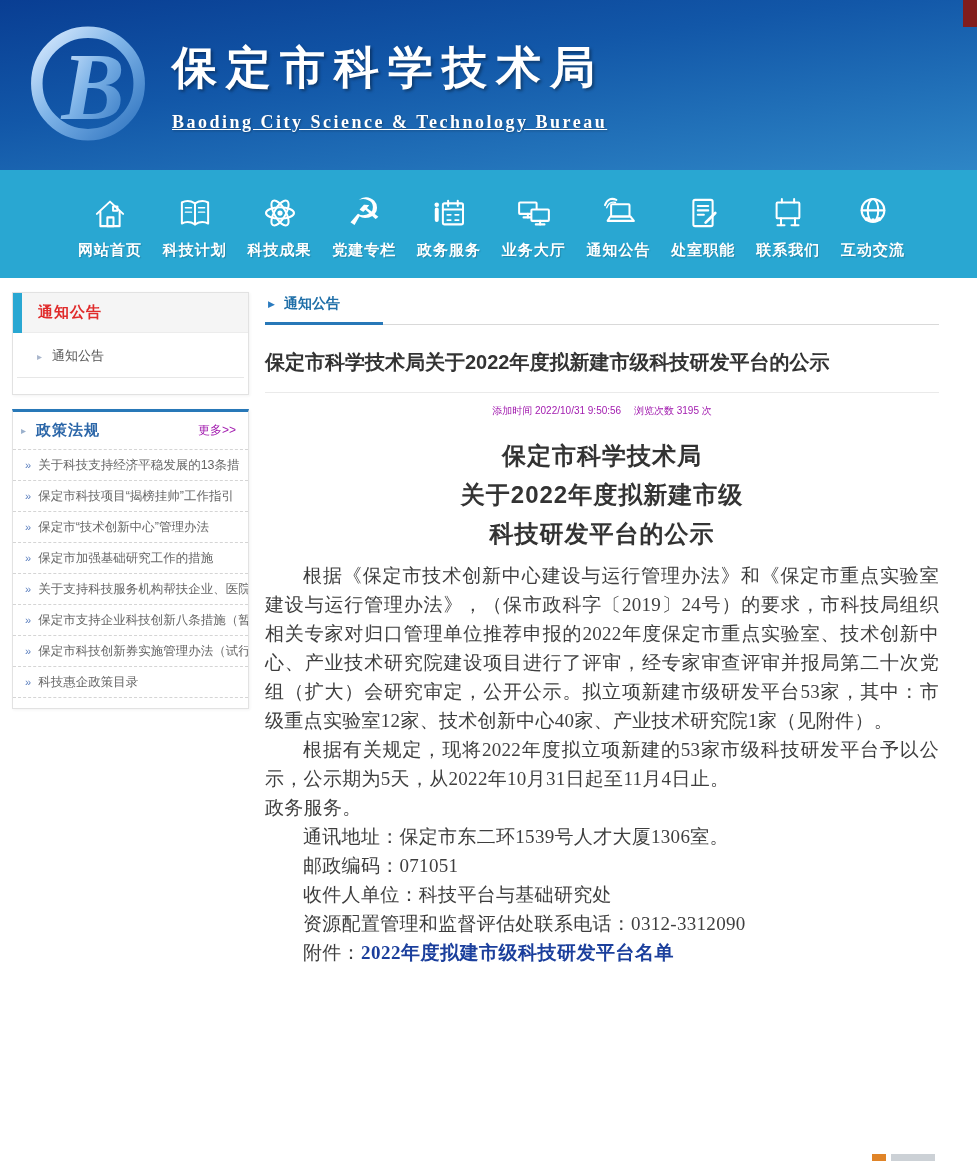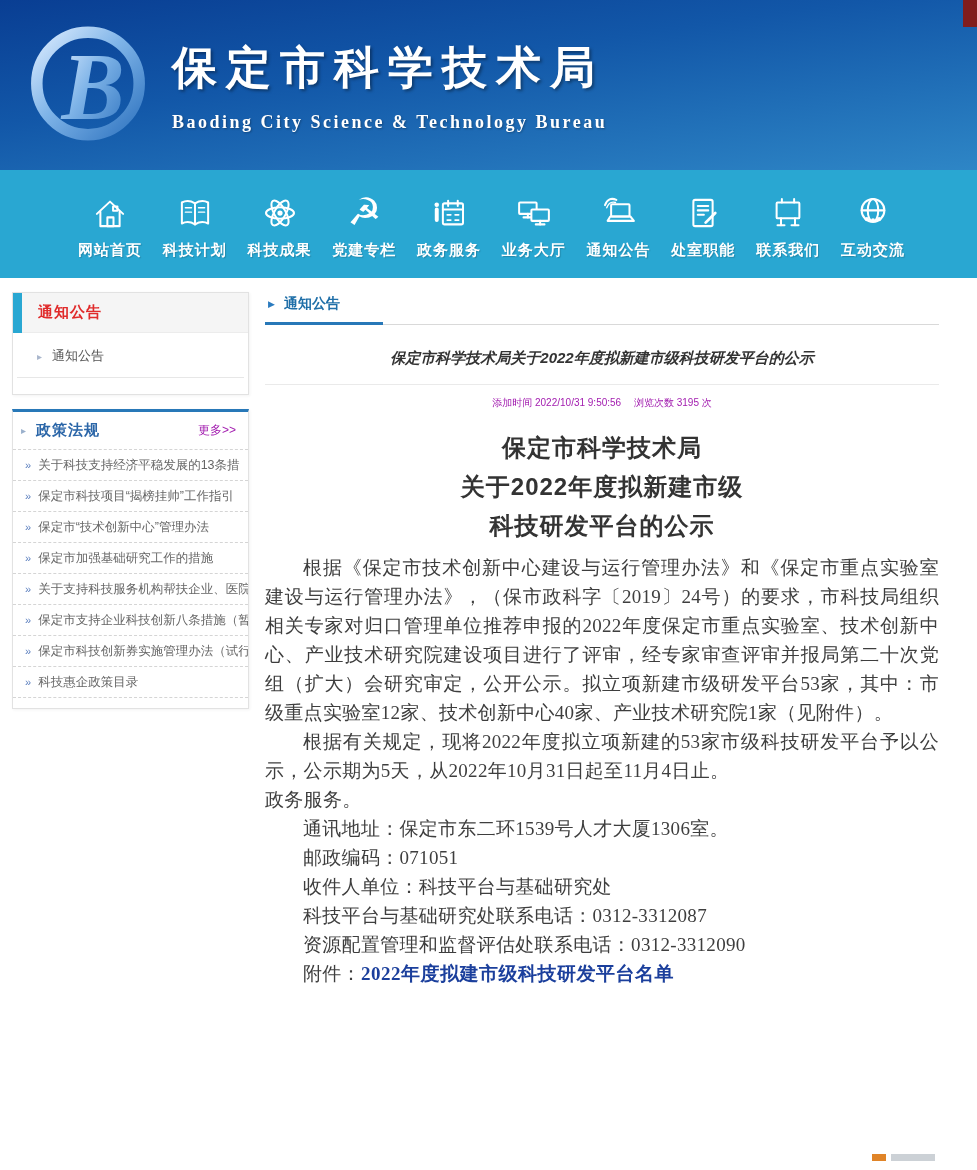--- a/index.html
+++ b/index.html
@@ -17,21 +17,21 @@
   }
   .logo { width:128px; height:126px; flex-shrink:0; }
   .titles { margin-left:20px; color:#fff; }
   .title-cn {
     font-size:45px; font-weight:bold; letter-spacing:9px;
     text-shadow:2px 2px 3px rgba(0,0,0,.35); white-space:nowrap;
   }
   .title-en {
     font-family:"Liberation Serif","DejaVu Serif",serif;
     font-size:18px; font-weight:bold; letter-spacing:2.5px; margin-top:14px;
-    text-shadow:1px 1px 2px rgba(0,0,0,.3); white-space:nowrap;
+    text-shadow:1px 1px 2px rgba(0,0,0,.3); white-space:nowrap;text-decoration:underline;
   }
   .corner-box { position:absolute; top:0; right:0; width:14px; height:27px; background:#811d1d; }
 
   
   .main-nav {
     height:108px; background:#29a7d2;
     display:flex; justify-content:space-between; align-items:center;
     padding:0 64px 0 70px;
   }
   .nav-item { display:flex; flex-direction:column; align-items:center; cursor:pointer; width:80px; }
@@ -68,21 +68,21 @@
 
   
   main { flex:1; min-width:0; padding-right:26px; }
   .breadcrumb-row { display:flex; align-items:center; gap:9px; padding:3px 0 9px 3px;
                     color:#1f6fa8; font-weight:bold; font-size:14px; cursor:pointer; }
   .crumb-arrow { color:#2b7bbf; font-size:9px; }
   .crumb-line { position:relative; height:3px; }
   .crumb-line-gray { position:absolute; bottom:0; left:0; right:0; height:1px; background:#d9d9d9; }
   .crumb-line-blue { position:absolute; bottom:0; left:0; width:118px; height:3px; background:#2878b8; }
 
-  .list-title { text-align:center; font-size:15px; font-weight:bold; color:#333; padding:24px 0 16px;font-style:italic; }
+  .list-title { text-align:left; font-size:20px; font-weight:bold; color:#333; padding:24px 0 16px; }
   .title-divider { height:1px; background:#eaeaea; }
   .meta { text-align:center; font-size:10px; color:#a21caf; padding:11px 0 12px; }
   .meta span { margin:0 5px; }
 
   .article-heading { text-align:center; font-size:24px; font-weight:bold; color:#333;
                      line-height:39px; padding:6px 0 8px; letter-spacing:1px; }
 
   .article-body {
     font-family:"Liberation Serif","DejaVu Serif",serif;
     font-size:19px; color:#3e3e3e; line-height:29px; text-align:justify; letter-spacing:.3px;
@@ -332,21 +332,20 @@
         <div>科技研发平台的公示</div>
       </div>
 
       <div class="article-body">
         <p class="indent">根据《保定市技术创新中心建设与运行管理办法》和《保定市重点实验室建设与运行管理办法》，（保市政科字〔2019〕24号）的要求，市科技局组织相关专家对归口管理单位推荐申报的2022年度保定市重点实验室、技术创新中心、产业技术研究院建设项目进行了评审，经专家审查评审并报局第二十次党组（扩大）会研究审定，公开公示。拟立项新建市级研发平台53家，其中：市级重点实验室12家、技术创新中心40家、产业技术研究院1家（见附件）。</p>
         <p class="indent">根据有关规定，现将2022年度拟立项新建的53家市级科技研发平台予以公示，公示期为5天，从2022年10月31日起至11月4日止。</p>
         <p>政务服务。</p>
         <p class="indent">通讯地址：保定市东二环1539号人才大厦1306室。</p>
         <p class="indent">邮政编码：071051</p>
         <p class="indent">收件人单位：科技平台与基础研究处</p>
-        <p class="indent">科技平台与基础研究处联系电话：0312-3312087</p>
         <p class="indent">资源配置管理和监督评估处联系电话：0312-3312090</p>
         <p class="attachment">
           <span>附件：</span><span class="attachment-link">2022年度拟建市级科技研发平台名单</span>
         </p>
       </div>
 
     </main>
   </div>
 
   <div class="watermark">

